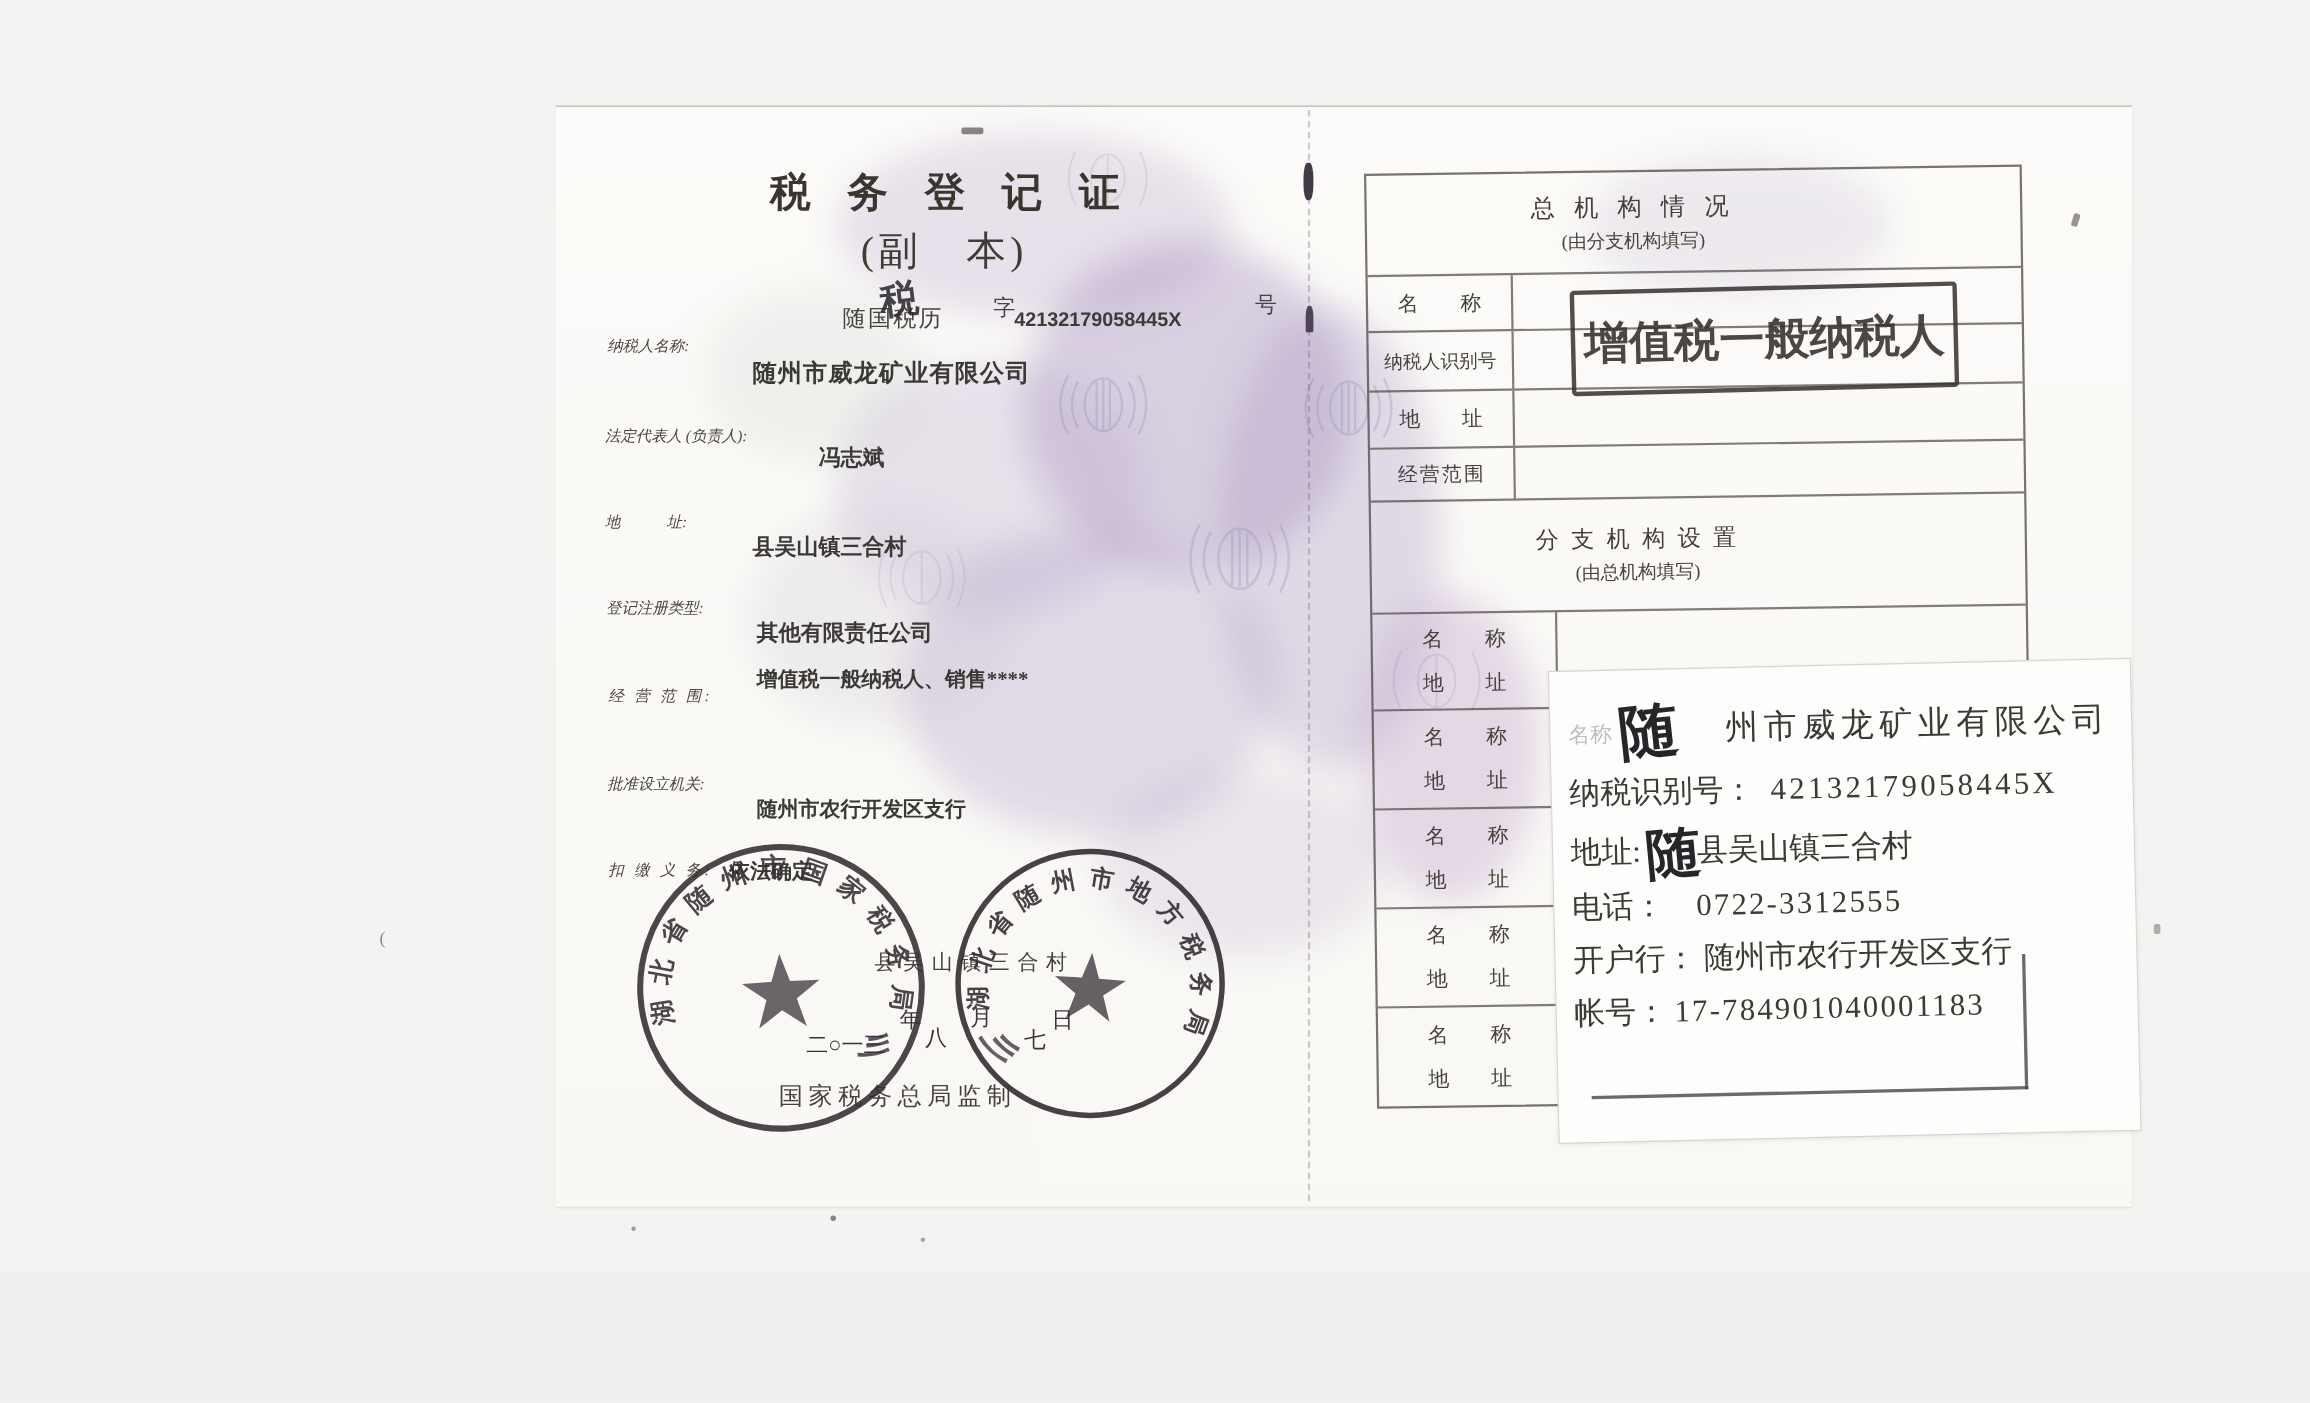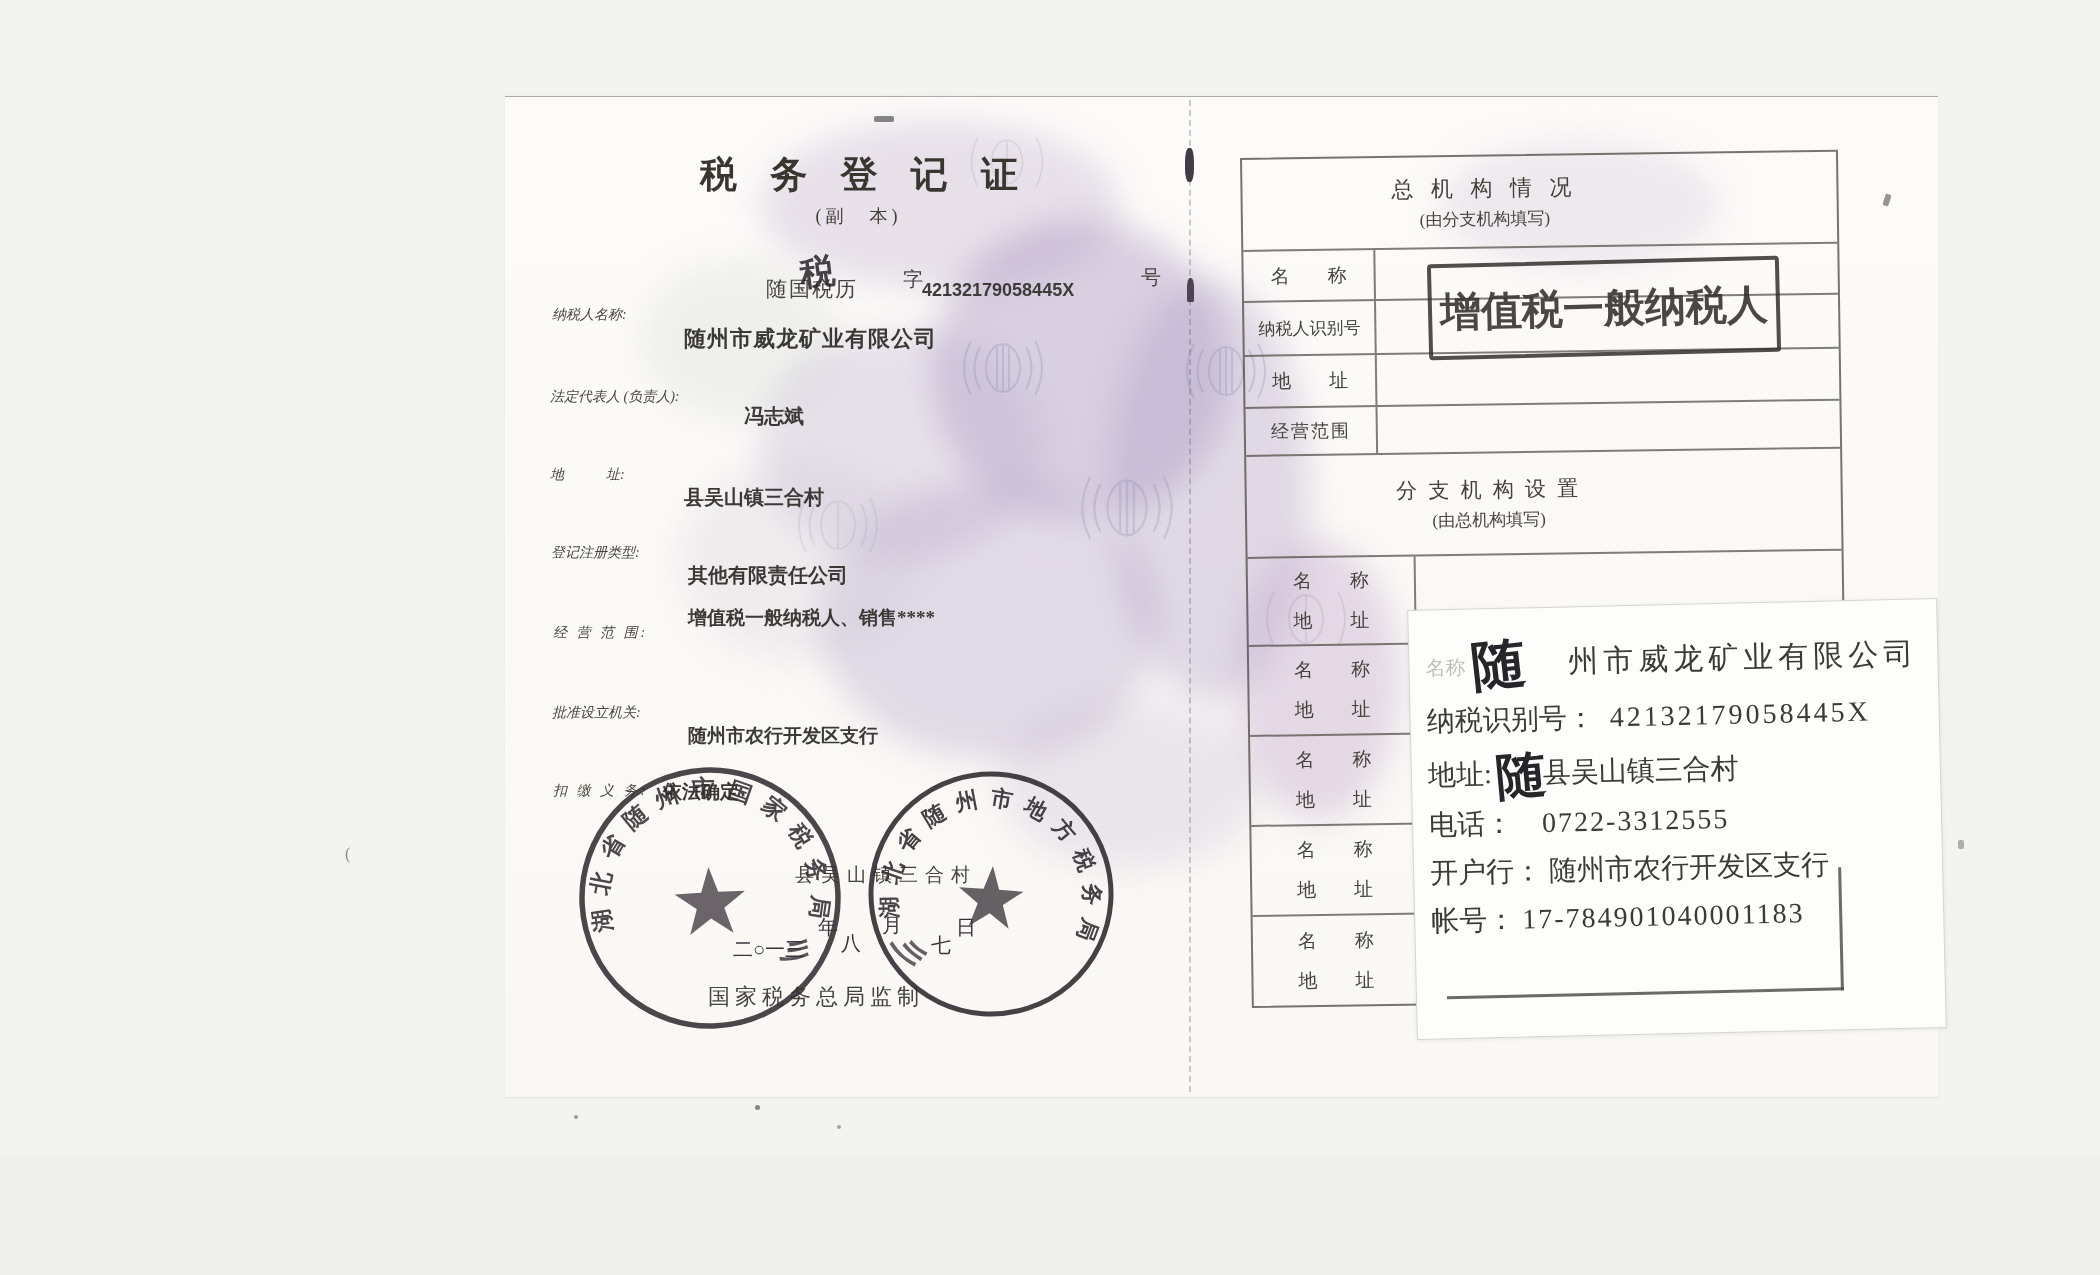--- a/index.html
+++ b/index.html
@@ -113,21 +113,21 @@
       <ellipse cx="48" cy="33" rx="17" ry="24"></ellipse>
         <line x1="48" y1="10" x2="48" y2="56"></line>
     </g>
   </svg>
 
   <div class="fold"></div>
   <div class="abs" style="left:1185px;top:148px;width:9px;height:34px;background:#433b46;border-radius:40%;"></div>
   <div class="abs" style="left:1187px;top:278px;width:7px;height:24px;background:#4c4452;border-radius:40% 40% 10% 10%;"></div>
 
   <div class="abs" style="left:700px;top:150px;width:315px;text-align:center;font-size:37px;font-weight:bold;letter-spacing:12px;color:#38362f;">税 务 登 记 证</div>
-  <div class="abs" style="left:756px;top:204px;width:205px;text-align:center;font-size:18px;letter-spacing:4px;color:#3e3c35;">(副　本)</div>
+  <div class="abs" style="left:756px;top:204px;width:205px;text-align:center;font-size:36px;letter-spacing:4px;color:#3e3c35;">(副　本)</div>
 
   <div class="abs" style="left:766px;top:275px;font-size:21px;letter-spacing:2px;color:#474340;">随国税历</div>
   <div class="abs hand" style="left:800px;top:249px;font-size:35px;transform:rotate(-7deg);opacity:.85;">税</div>
   <div class="abs" style="left:903px;top:266px;font-size:20px;color:#474340;">字</div>
   <div class="abs" style="left:922px;top:280px;font-size:18px;font-weight:bold;color:#3c3b38;font-family:'Liberation Sans','DejaVu Sans',sans-serif;">42132179058445X</div>
   <div class="abs" style="left:1141px;top:264px;font-size:20px;color:#474340;">号</div>
 
   <div class="lbl" style="left:552px;top:306px;">纳税人名称:</div>
   <div class="val" style="left:684px;top:324px;font-size:22px;letter-spacing:1px;">随州市威龙矿业有限公司</div>
 

